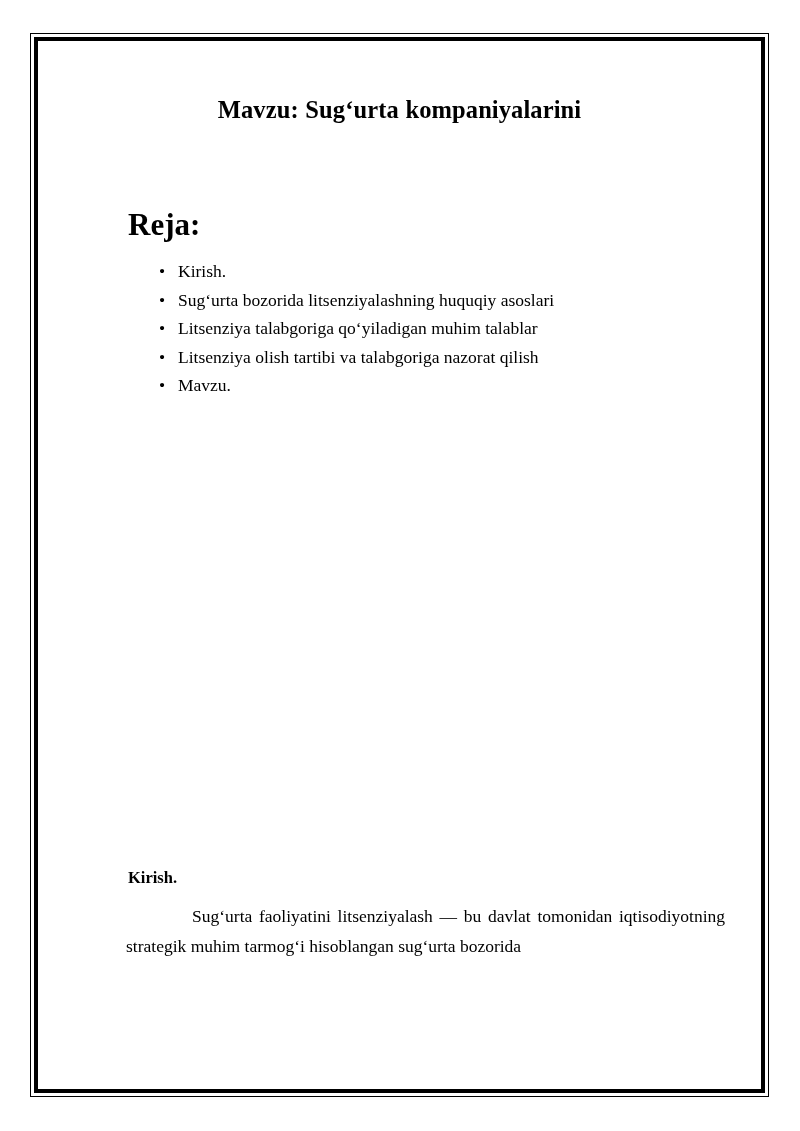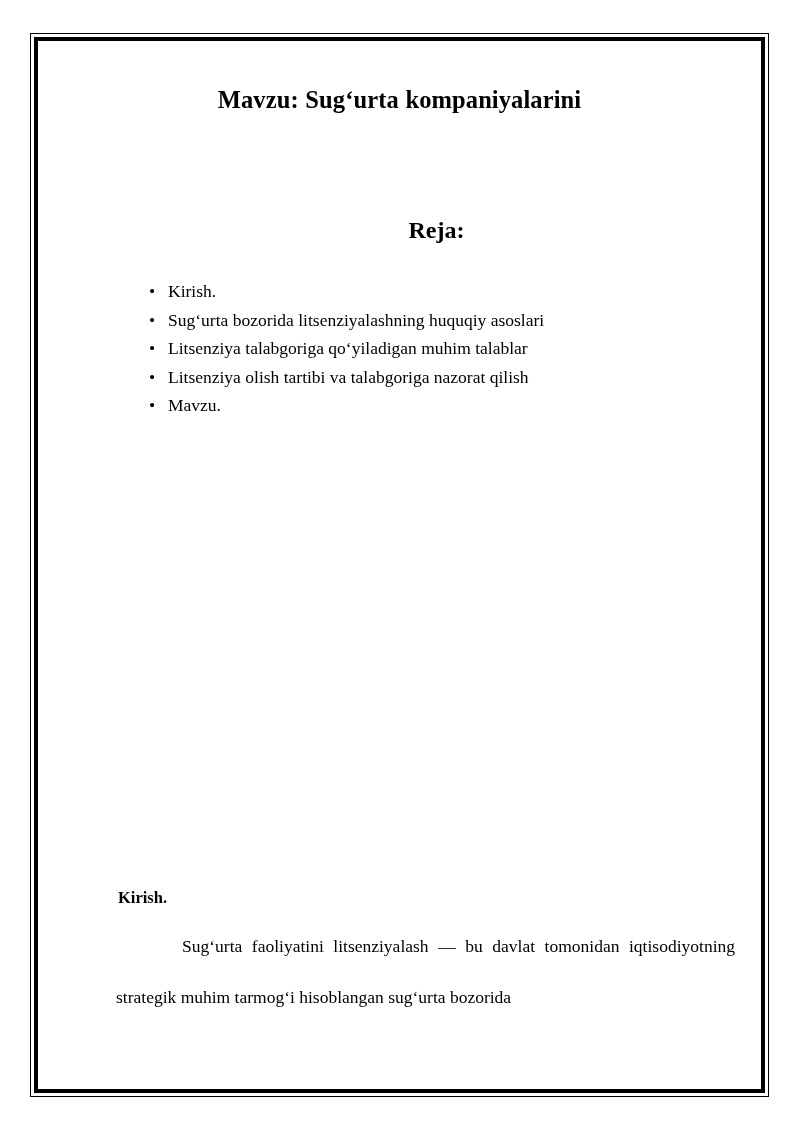--- a/index.html
+++ b/index.html
@@ -50,46 +50,46 @@
   }
 
   
   .content {
     position: absolute;
     left: 38px;
     top: 41px;
     width: 723px;
     height: 1048px;
     box-sizing: border-box;
-    padding: 6px;
+    padding: 16px;
   }
 
   
   .doc-title {
     margin: 0;
     padding: 28px 58px 0 58px;
     font-size: 24.5px;
     font-weight: bold;
     line-height: 49px;
     text-align: center;
     letter-spacing: 0.1px;
     word-spacing: 0.5px;
   }
   .doc-title .line2 {
     display: block;
   }
 
   
   .reja-heading {
-    margin: 15px;
+    margin: 0;
     padding: 76px 0 0 74px;
-    font-size: 24px;
+    font-size: 31px;
     font-weight: bold;
     line-height: 30px;
-    text-align: center;
+    text-align: left;
   }
 
   
   .plan-list {
     margin: 0;
     padding: 17px 0 0 0;
     list-style: none;
   }
   .plan-item {
     position: relative;
@@ -120,21 +120,21 @@
     padding: 0 0 0 74px;
     font-size: 16.5px;
     font-weight: bold;
     line-height: 22px;
     text-align: left;
   }
   .kirish-body {
     margin: 0;
     padding: 12px 20px 0 72px;
     font-size: 17.5px;
-    line-height: 51px;
+    line-height: 30px;
     text-align: justify;
     text-indent: 66px;
     text-justify: inter-word;
     hyphens: none;
   }
 </style>
 </head>
 <body>
 
 <div class="page">

